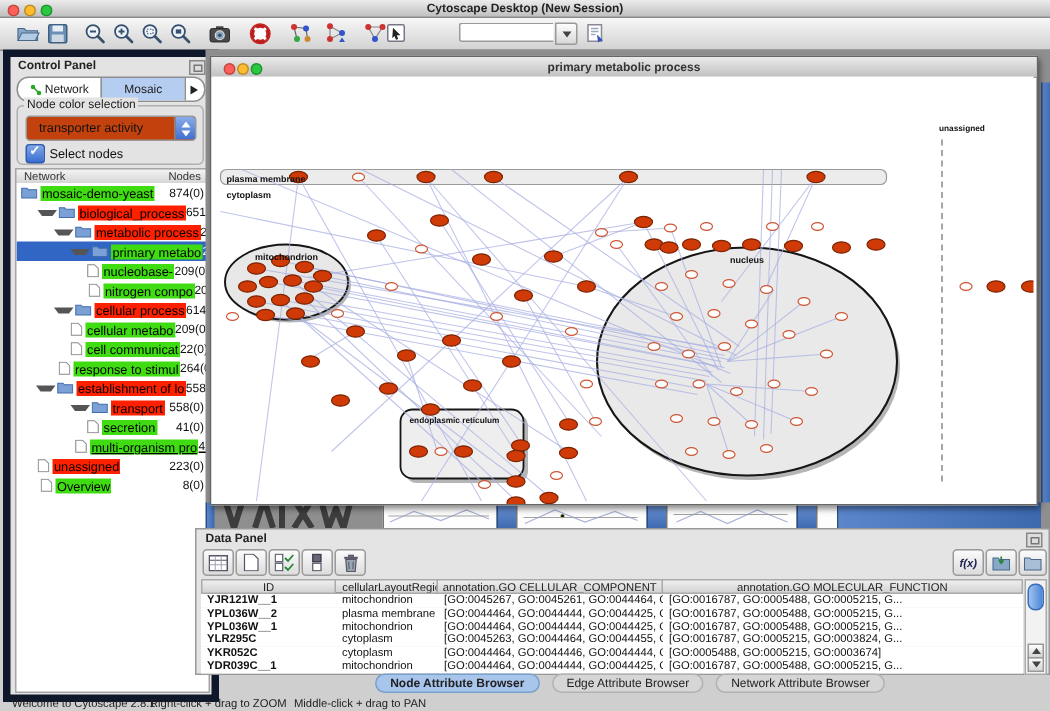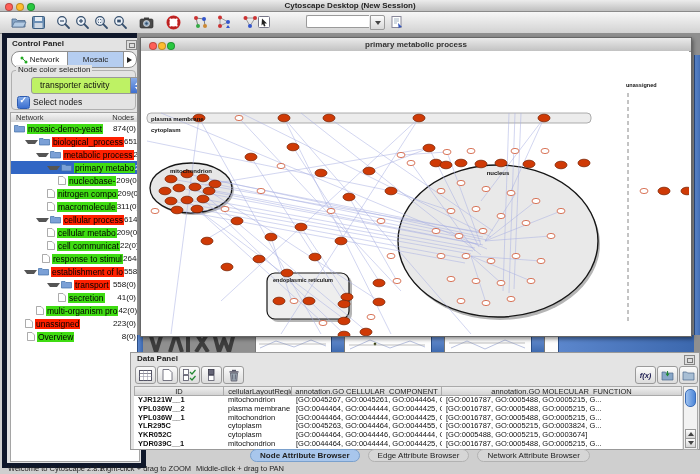--- a/index.html
+++ b/index.html
@@ -33,21 +33,21 @@
   #cp-tabs{left:4px;top:13px;width:124px;height:15px;background:#fff;border:1px solid #8f8f8f;
     border-radius:8px;display:flex;overflow:hidden}
   .cptab{flex:1;font-size:8px;line-height:15px;text-align:center;color:#222;display:flex;
     align-items:center;justify-content:center;gap:2px}
   .cptab.active{background:#b5cdf0;border-left:1px solid #8f8f8f}
   .tab-overflow{width:12px;border-left:1px solid #8f8f8f;position:relative}
   .tab-overflow:after{content:"";position:absolute;left:3px;top:4.5px;border-top:3px solid transparent;
     border-bottom:3px solid transparent;border-left:5px solid #222}
   #cp-group{left:4px;top:32px;width:123px;height:38px;border:1px solid #b0b0b0;border-radius:4px}
   #cp-group-label{left:9px;top:27px;font-size:8px;color:#222;background:#e3e3e3;padding:0 2px}
-  #cp-dd{left:24px;top:39px;width:112px;height:15px;background:#bef264;border:1px solid #999;
+  #cp-dd{left:10px;top:39px;width:112px;height:15px;background:#c2410c;border:1px solid #999;
     border-radius:3px;overflow:hidden}
   #cp-dd .val{font-size:8.5px;line-height:15px;padding-left:8px;color:#111}
   #cp-dd .stepper{position:absolute;right:0;top:0;width:13px;height:15px;
     background:linear-gradient(#88abe8,#3f6fd0);border-left:1px solid #888}
   #cp-dd .stepper i{position:absolute;left:3.5px;width:0;height:0;border-left:3px solid transparent;border-right:3px solid transparent}
   #cp-dd .stepper .up{top:2.5px;border-bottom:4px solid #fff}
   #cp-dd .stepper .dn{bottom:2.5px;border-top:4px solid #fff}
   #cp-check{left:10px;top:58px;width:11px;height:11px;border-radius:2.5px;
     background:linear-gradient(#7fa8e8,#3b6fd0);border:1px solid #2c5bb0}
   #cp-check:after{content:"✓";position:absolute;left:1.5px;top:-2px;color:#fff;font-size:9px;font-weight:bold}
@@ -285,38 +285,29 @@
       </div>
       <div class="trow" style="padding-left: 47px;">
         <span class="ic">
           <svg width="8" height="9" viewBox="0 0 8 9">
             <path d="M0.5 0.5 h4.5 l2.5 2.5 v5.5 h-7 z" fill="#fff" stroke="#888" stroke-width="0.7"></path>
           </svg>
         </span>
         <span class="chip green">nucleobase-</span>
         <span class="cnt">209(0)</span>
       </div>
-      <div class="trow" style="padding-left: 36px;">
+      <div class="trow" style="padding-left: 48px;">
         <span class="ic">
           <svg width="8" height="9" viewBox="0 0 8 9">
             <path d="M0.5 0.5 h4.5 l2.5 2.5 v5.5 h-7 z" fill="#fff" stroke="#888" stroke-width="0.7"></path>
           </svg>
         </span>
         <span class="chip green">nitrogen compo</span>
         <span class="cnt">209(0)</span>
       </div>
-      <div class="trow" style="padding-left: 36px;">
-        <span class="ic">
-          <svg width="8" height="9" viewBox="0 0 8 9">
-            <path d="M0.5 0.5 h4.5 l2.5 2.5 v5.5 h-7 z" fill="#fff" stroke="#888" stroke-width="0.7"></path>
-          </svg>
-        </span>
-        <span class="chip green">macromolecule</span>
-        <span class="cnt">311(0)</span>
-      </div>
       <div class="trow" style="padding-left: 25px;">
         <span class="tri"></span>
         <span class="ic">
           <svg width="11" height="9" viewBox="0 0 11 9">
             <path d="M0.5 8 V1.5 h3.5 l1 1 H10.5 V8 z" fill="#7ba0d6" stroke="#3f6ea8" stroke-width="0.7"></path>
           </svg>
         </span>
         <span class="chip red">cellular process</span>
         <span class="cnt">614(0)</span>
       </div>
@@ -331,21 +322,21 @@
       </div>
       <div class="trow" style="padding-left: 36px;">
         <span class="ic">
           <svg width="8" height="9" viewBox="0 0 8 9">
             <path d="M0.5 0.5 h4.5 l2.5 2.5 v5.5 h-7 z" fill="#fff" stroke="#888" stroke-width="0.7"></path>
           </svg>
         </span>
         <span class="chip green">cell communicat</span>
         <span class="cnt">22(0)</span>
       </div>
-      <div class="trow" style="padding-left: 21px; margin-left: 10px;">
+      <div class="trow" style="padding-left: 28px;">
         <span class="ic">
           <svg width="8" height="9" viewBox="0 0 8 9">
             <path d="M0.5 0.5 h4.5 l2.5 2.5 v5.5 h-7 z" fill="#fff" stroke="#888" stroke-width="0.7"></path>
           </svg>
         </span>
         <span class="chip green">response to stimul</span>
         <span class="cnt">264(0)</span>
       </div>
       <div class="trow" style="padding-left: 13px;">
         <span class="tri"></span>
@@ -369,21 +360,21 @@
       </div>
       <div class="trow" style="padding-left: 47px;">
         <span class="ic">
           <svg width="8" height="9" viewBox="0 0 8 9">
             <path d="M0.5 0.5 h4.5 l2.5 2.5 v5.5 h-7 z" fill="#fff" stroke="#888" stroke-width="0.7"></path>
           </svg>
         </span>
         <span class="chip green">secretion</span>
         <span class="cnt">41(0)</span>
       </div>
-      <div class="trow" style="padding-left: 25px;">
+      <div class="trow" style="padding-left: 39px; text-decoration: underline;">
         <span class="ic">
           <svg width="8" height="9" viewBox="0 0 8 9">
             <path d="M0.5 0.5 h4.5 l2.5 2.5 v5.5 h-7 z" fill="#fff" stroke="#888" stroke-width="0.7"></path>
           </svg>
         </span>
         <span class="chip green">multi-organism pro</span>
         <span class="cnt">42(0)</span>
       </div>
       <div class="trow" style="padding-left: 14px;">
         <span class="ic">

